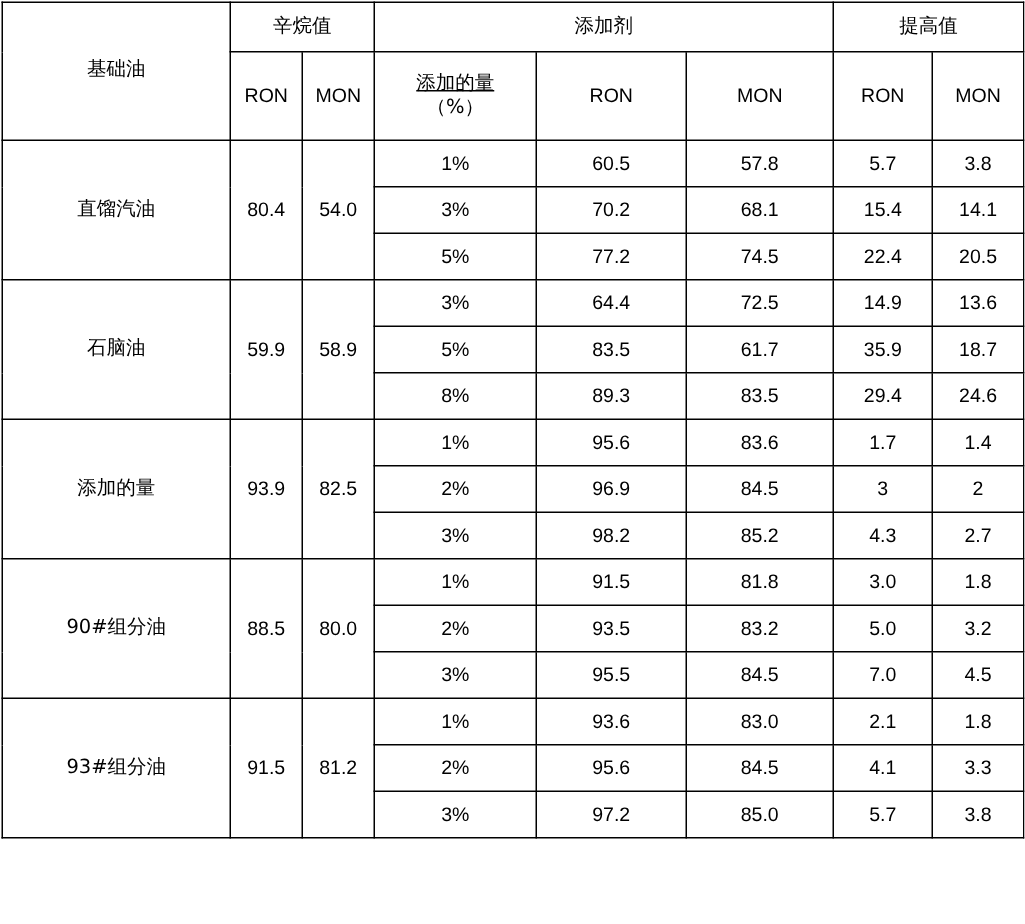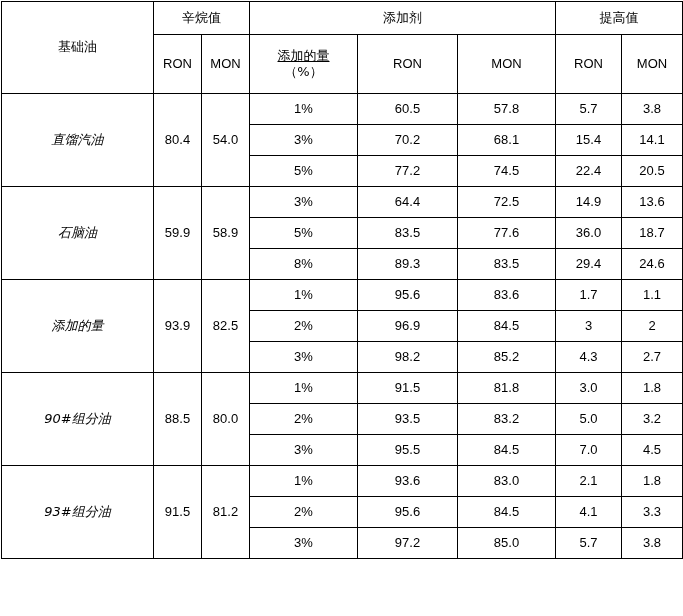--- a/index.html
+++ b/index.html
@@ -61,21 +61,20 @@
   .dose-head {
     font-size: 12px;
     line-height: 1.7;
   }
   .dose-head .l1 { display: block; text-decoration: underline; }
   .dose-head .l2 { display: block; }
 
   .base-name {
     font-size: 14px;
     height: 90px;
-    font-style: italic;
   }
   .val-cell {
     font-size: 13px;
   }
   .row-cell {
     height: 30px;
   }
   .num {
     font-family: "Liberation Sans", sans-serif;
     font-size: 13px;
@@ -152,41 +151,41 @@
         <td class="val-cell num" rowspan="3">58.9</td>
         <td class="row-cell num">3%</td>
         <td class="row-cell num">64.4</td>
         <td class="row-cell num">72.5</td>
         <td class="row-cell num">14.9</td>
         <td class="row-cell num">13.6</td>
       </tr>
       <tr>
         <td class="row-cell num">5%</td>
         <td class="row-cell num">83.5</td>
-        <td class="row-cell num">77.6</td>
-        <td class="row-cell num">36.0</td>
+        <td class="row-cell num">61.7</td>
+        <td class="row-cell num">35.9</td>
         <td class="row-cell num">18.7</td>
       </tr>
       <tr>
         <td class="row-cell num">8%</td>
         <td class="row-cell num">89.3</td>
         <td class="row-cell num">83.5</td>
         <td class="row-cell num">29.4</td>
         <td class="row-cell num">24.6</td>
       </tr>
 
       <tr>
         <td class="base-name cjk" rowspan="3">添加的量</td>
         <td class="val-cell num" rowspan="3">93.9</td>
         <td class="val-cell num" rowspan="3">82.5</td>
         <td class="row-cell num">1%</td>
         <td class="row-cell num">95.6</td>
         <td class="row-cell num">83.6</td>
         <td class="row-cell num">1.7</td>
-        <td class="row-cell num">1.1</td>
+        <td class="row-cell num">1.4</td>
       </tr>
       <tr>
         <td class="row-cell num">2%</td>
         <td class="row-cell num">96.9</td>
         <td class="row-cell num">84.5</td>
         <td class="row-cell num">3</td>
         <td class="row-cell num">2</td>
       </tr>
       <tr>
         <td class="row-cell num">3%</td>

